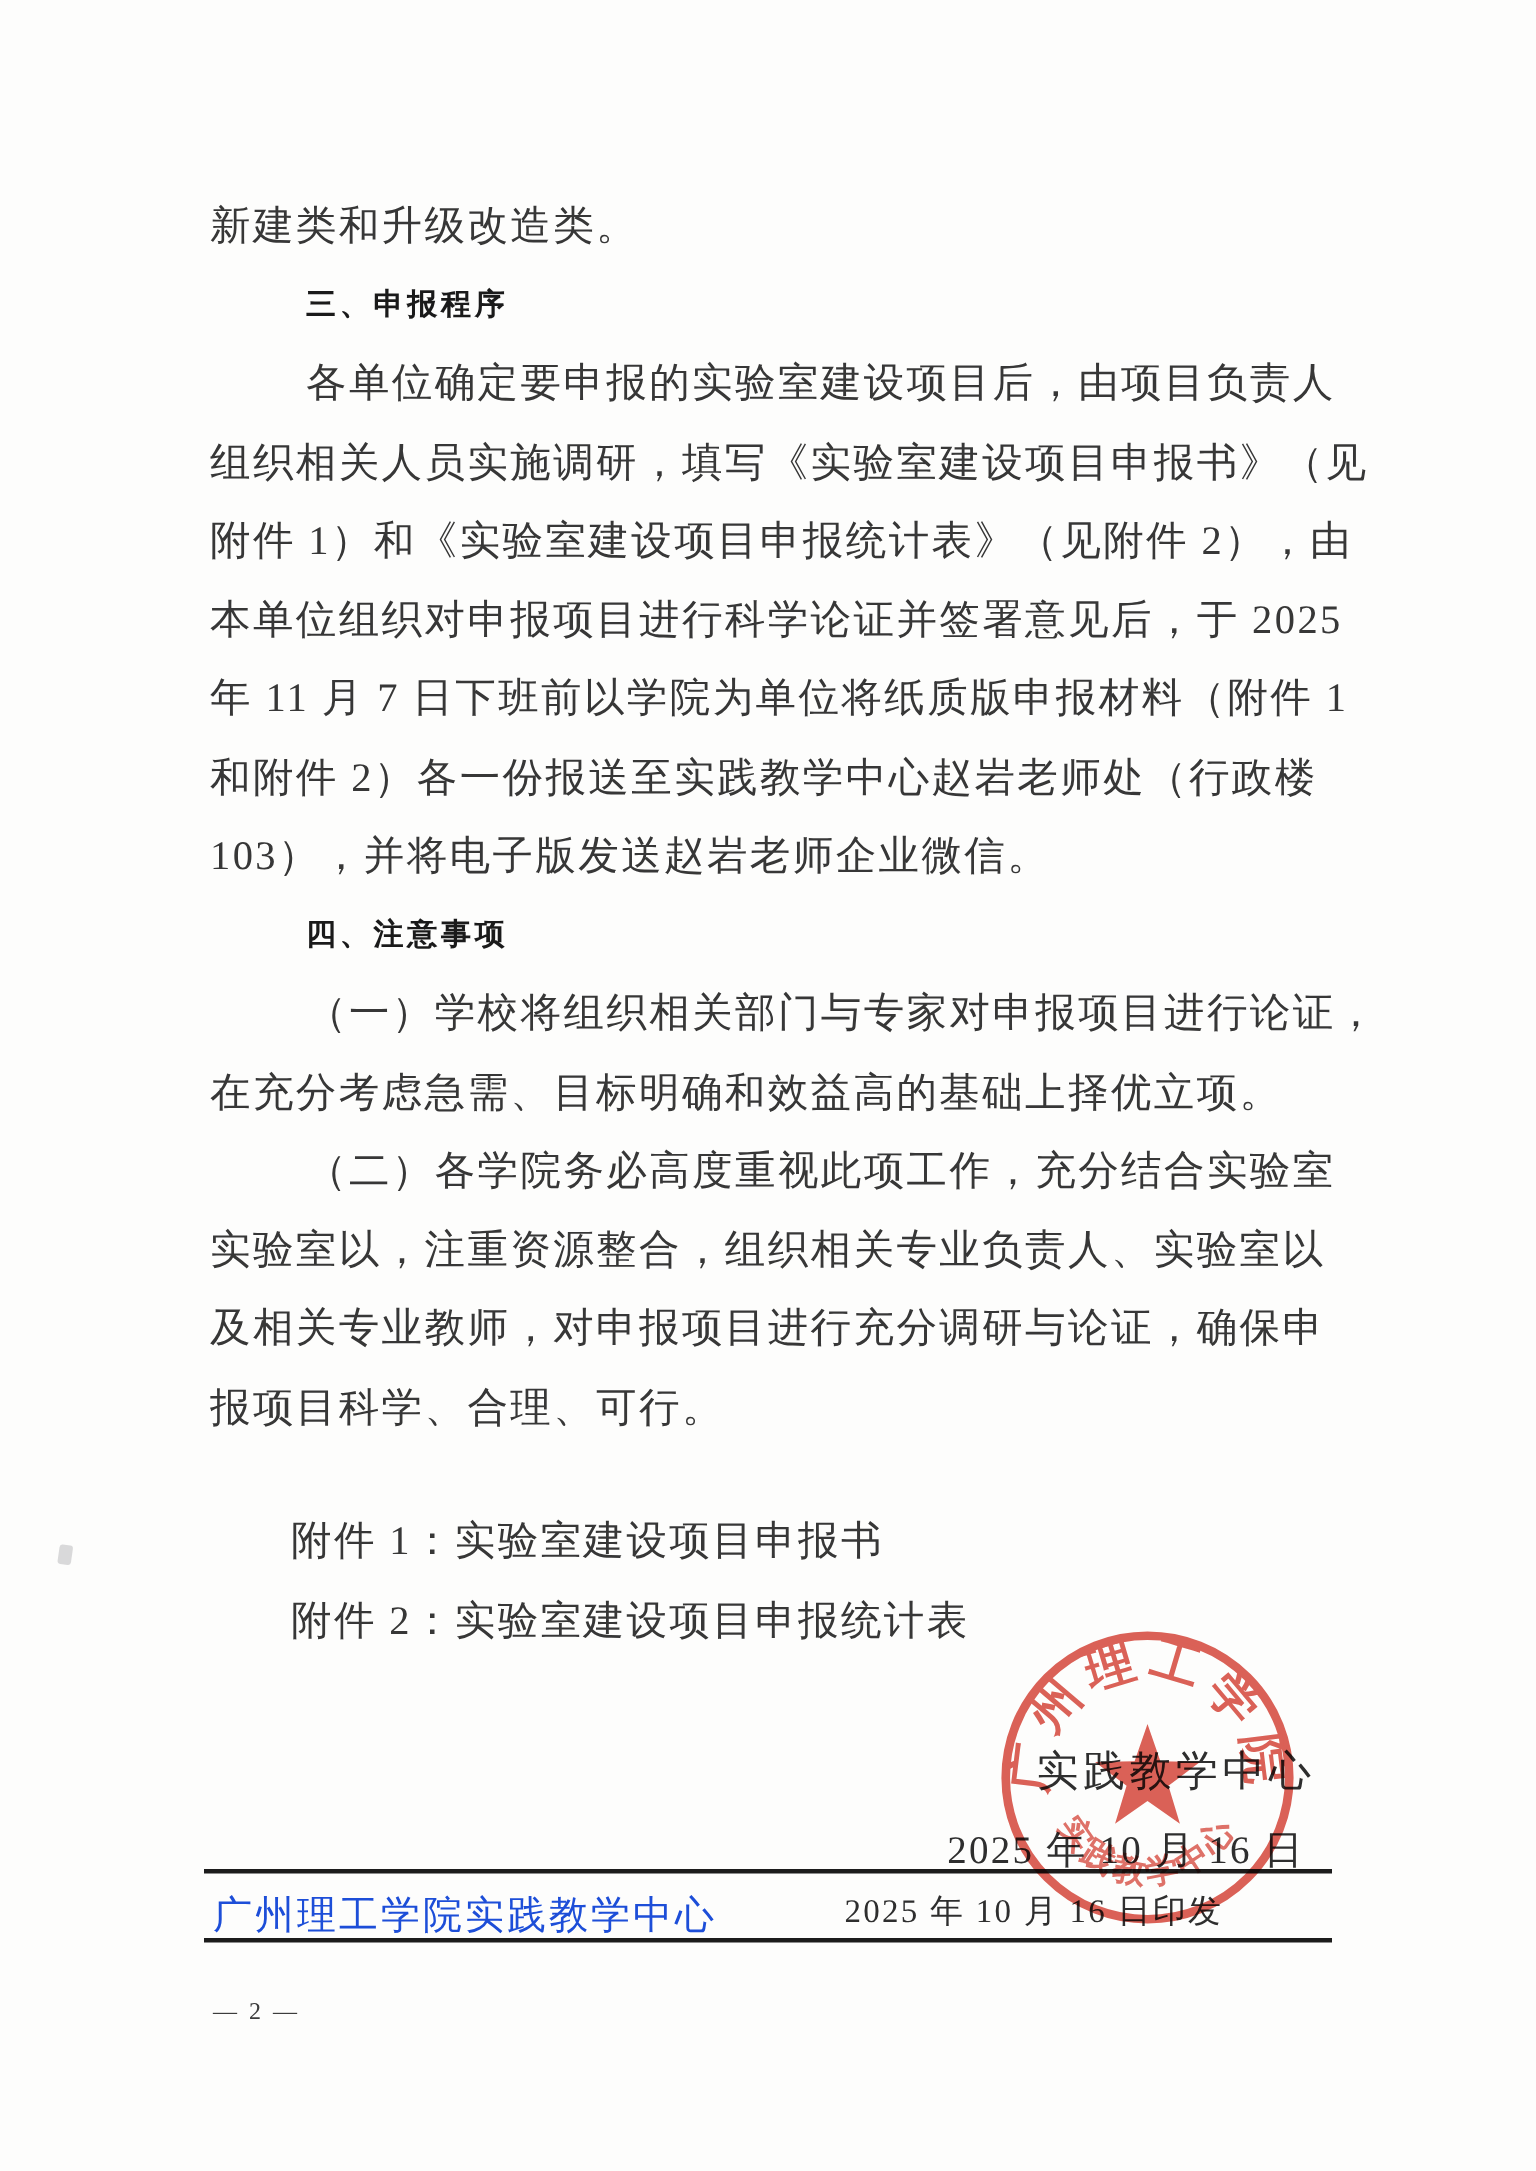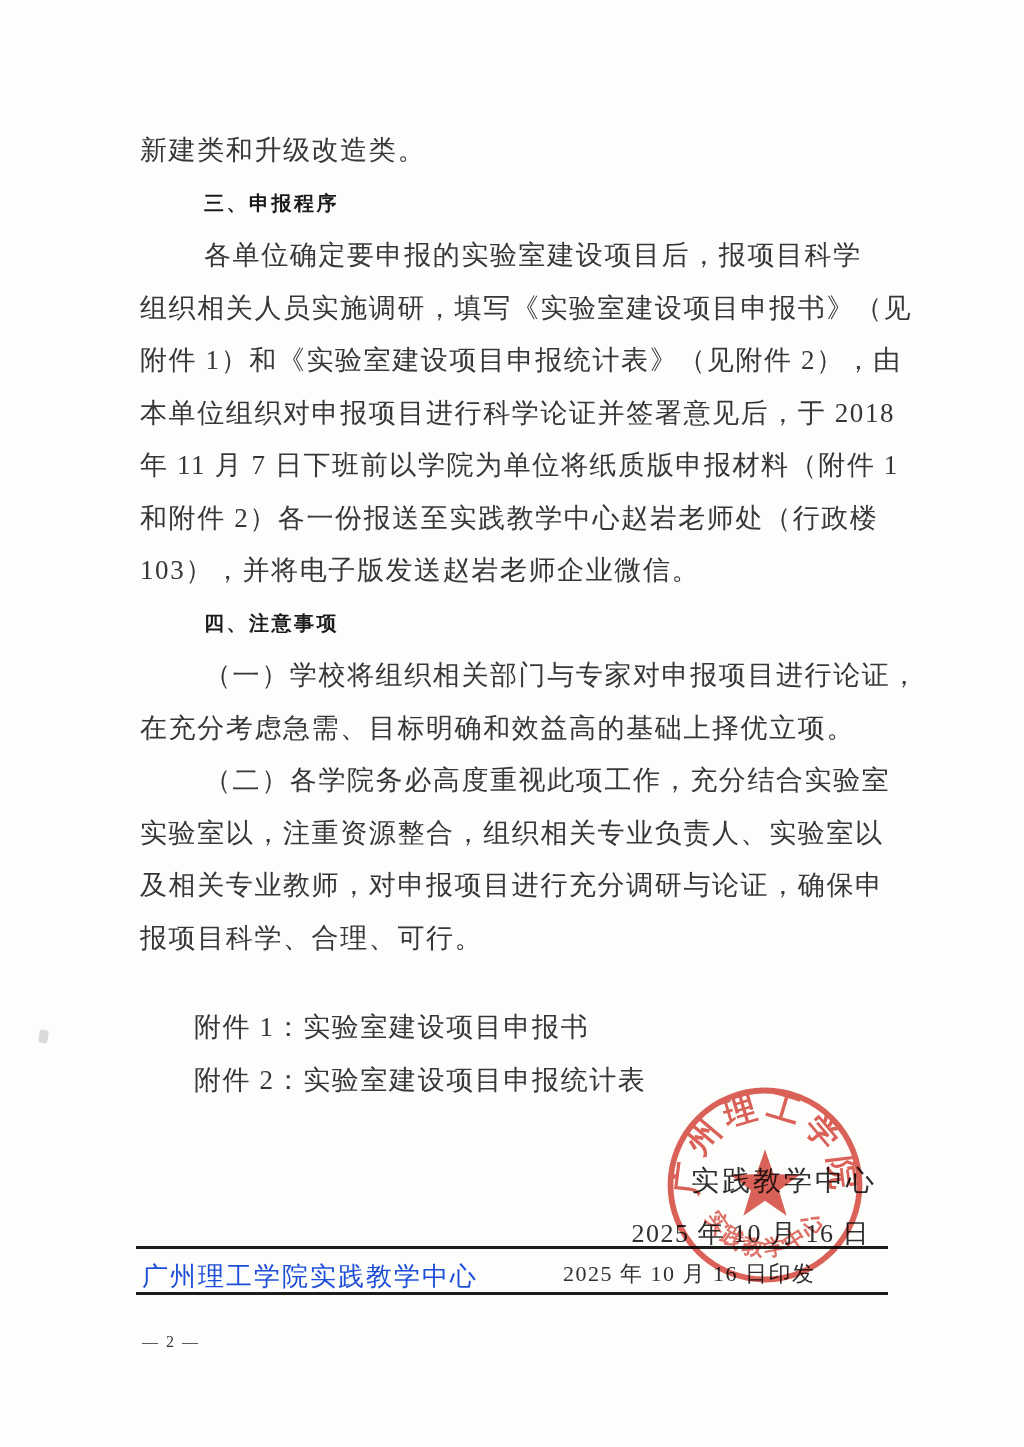--- a/index.html
+++ b/index.html
@@ -137,24 +137,24 @@
 </head>
 <body>
 
 <div id="page">
 
   <div id="text-block">
     <div class="line">新建类和升级改造类。</div>
 
     <div class="line heading">三、申报程序</div>
 
-    <div class="line indent">各单位确定要申报的实验室建设项目后，报项目科学</div>
+    <div class="line indent">各单位确定要申报的实验室建设项目后，由项目负责人</div>
     <div class="line">组织相关人员实施调研，填写《实验室建设项目申报书》（见</div>
     <div class="line">附件 1）和《实验室建设项目申报统计表》（见附件 2），由</div>
-    <div class="line">本单位组织对申报项目进行科学论证并签署意见后，于 2018</div>
+    <div class="line">本单位组织对申报项目进行科学论证并签署意见后，于 2025</div>
     <div class="line">年 11 月 7 日下班前以学院为单位将纸质版申报材料（附件 1</div>
     <div class="line">和附件 2）各一份报送至实践教学中心赵岩老师处（行政楼</div>
     <div class="line">103），并将电子版发送赵岩老师企业微信。</div>
 
     <div class="line heading">四、注意事项</div>
 
     <div class="line indent">（一）学校将组织相关部门与专家对申报项目进行论证，</div>
     <div class="line">在充分考虑急需、目标明确和效益高的基础上择优立项。</div>
 
     <div class="line indent">（二）各学院务必高度重视此项工作，充分结合实验室</div>

